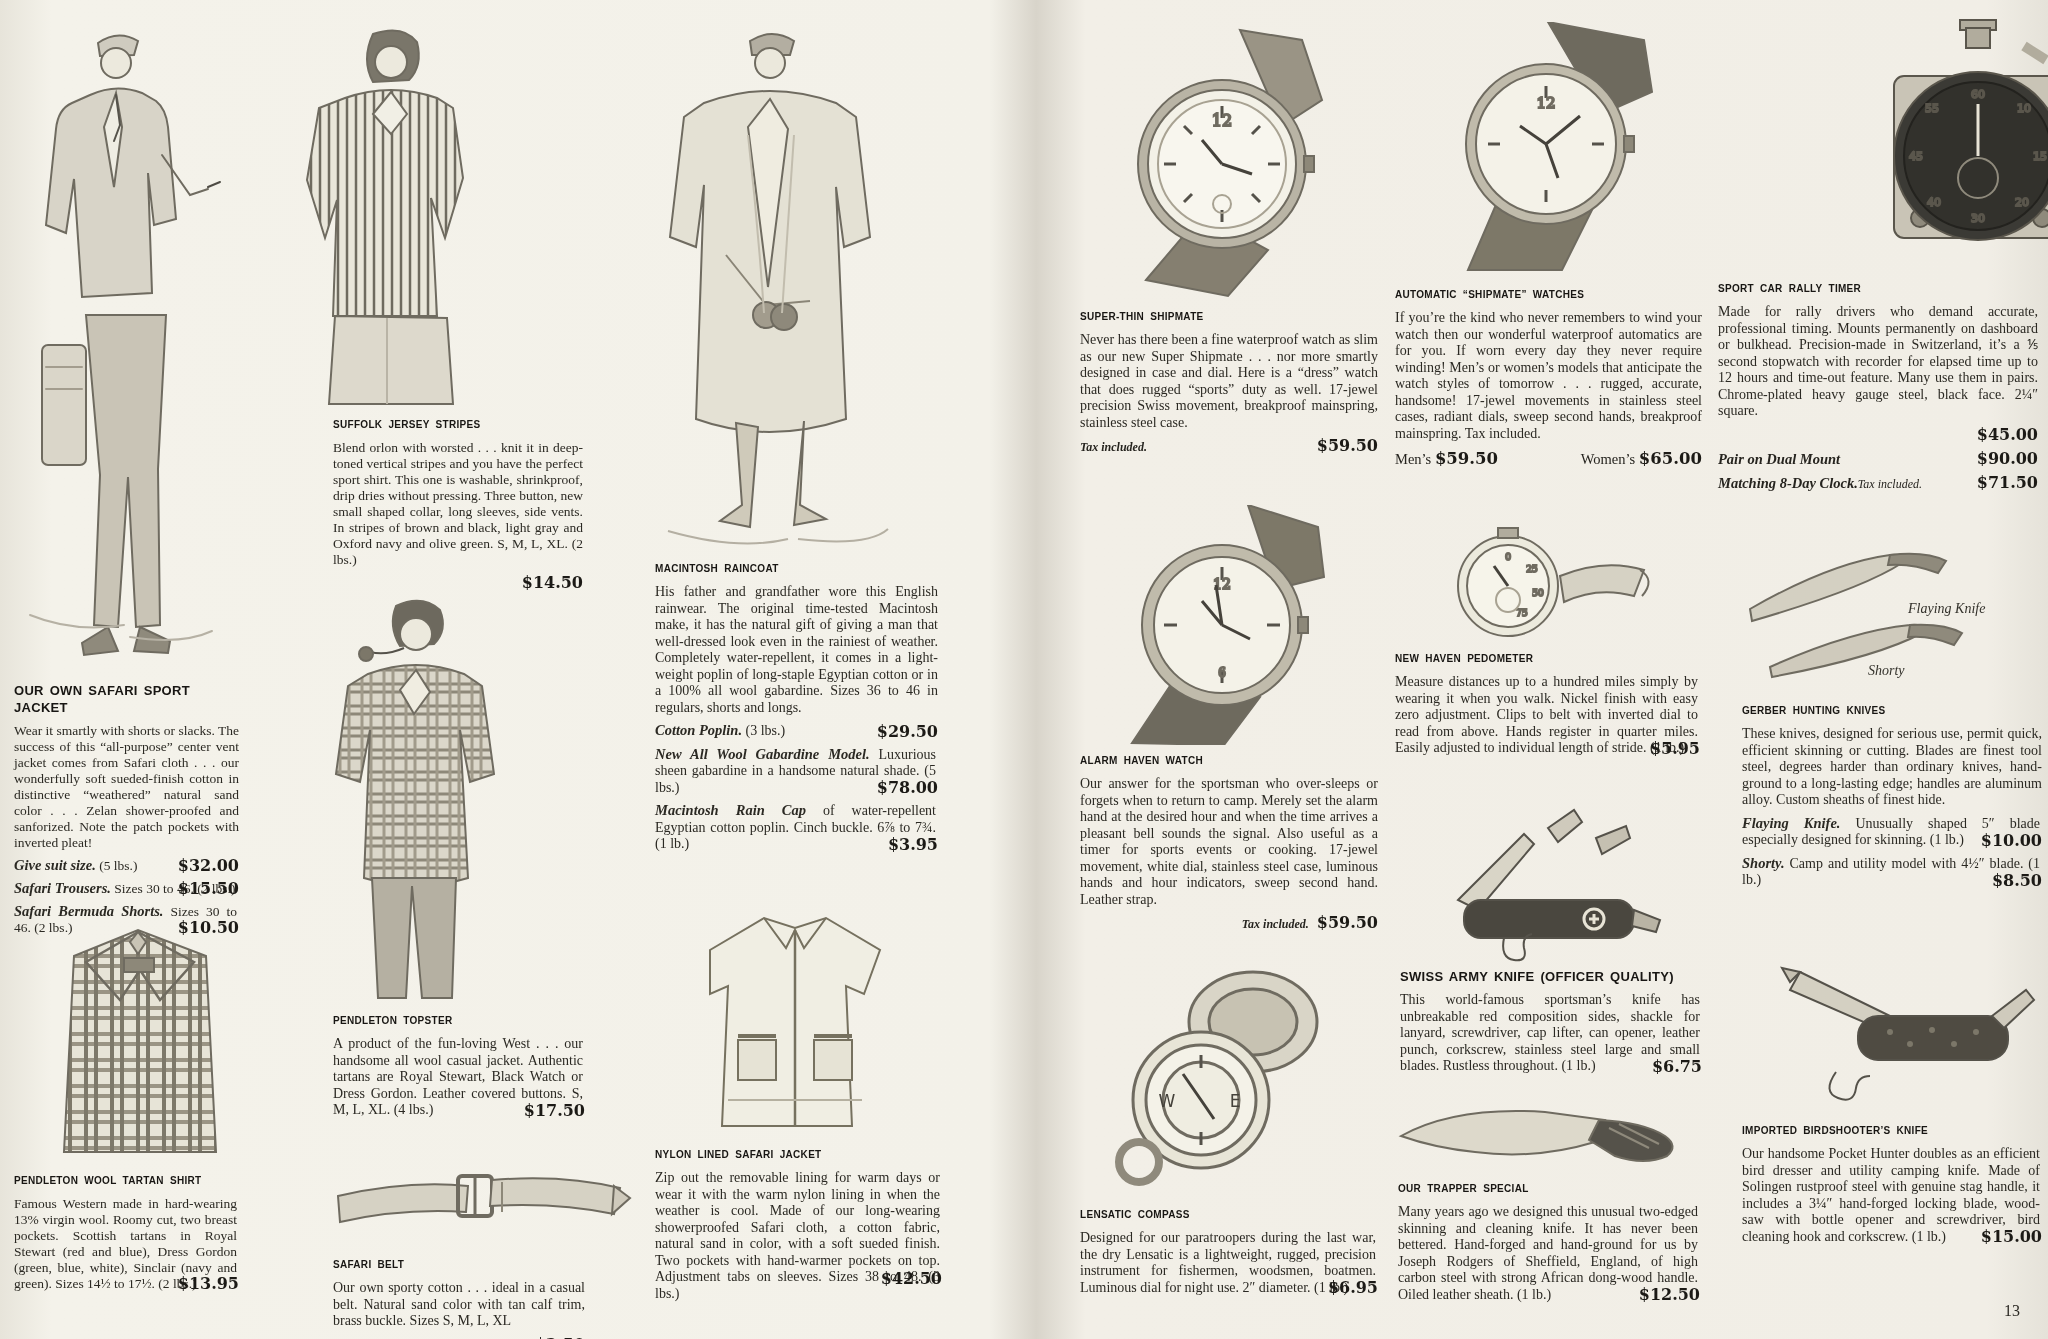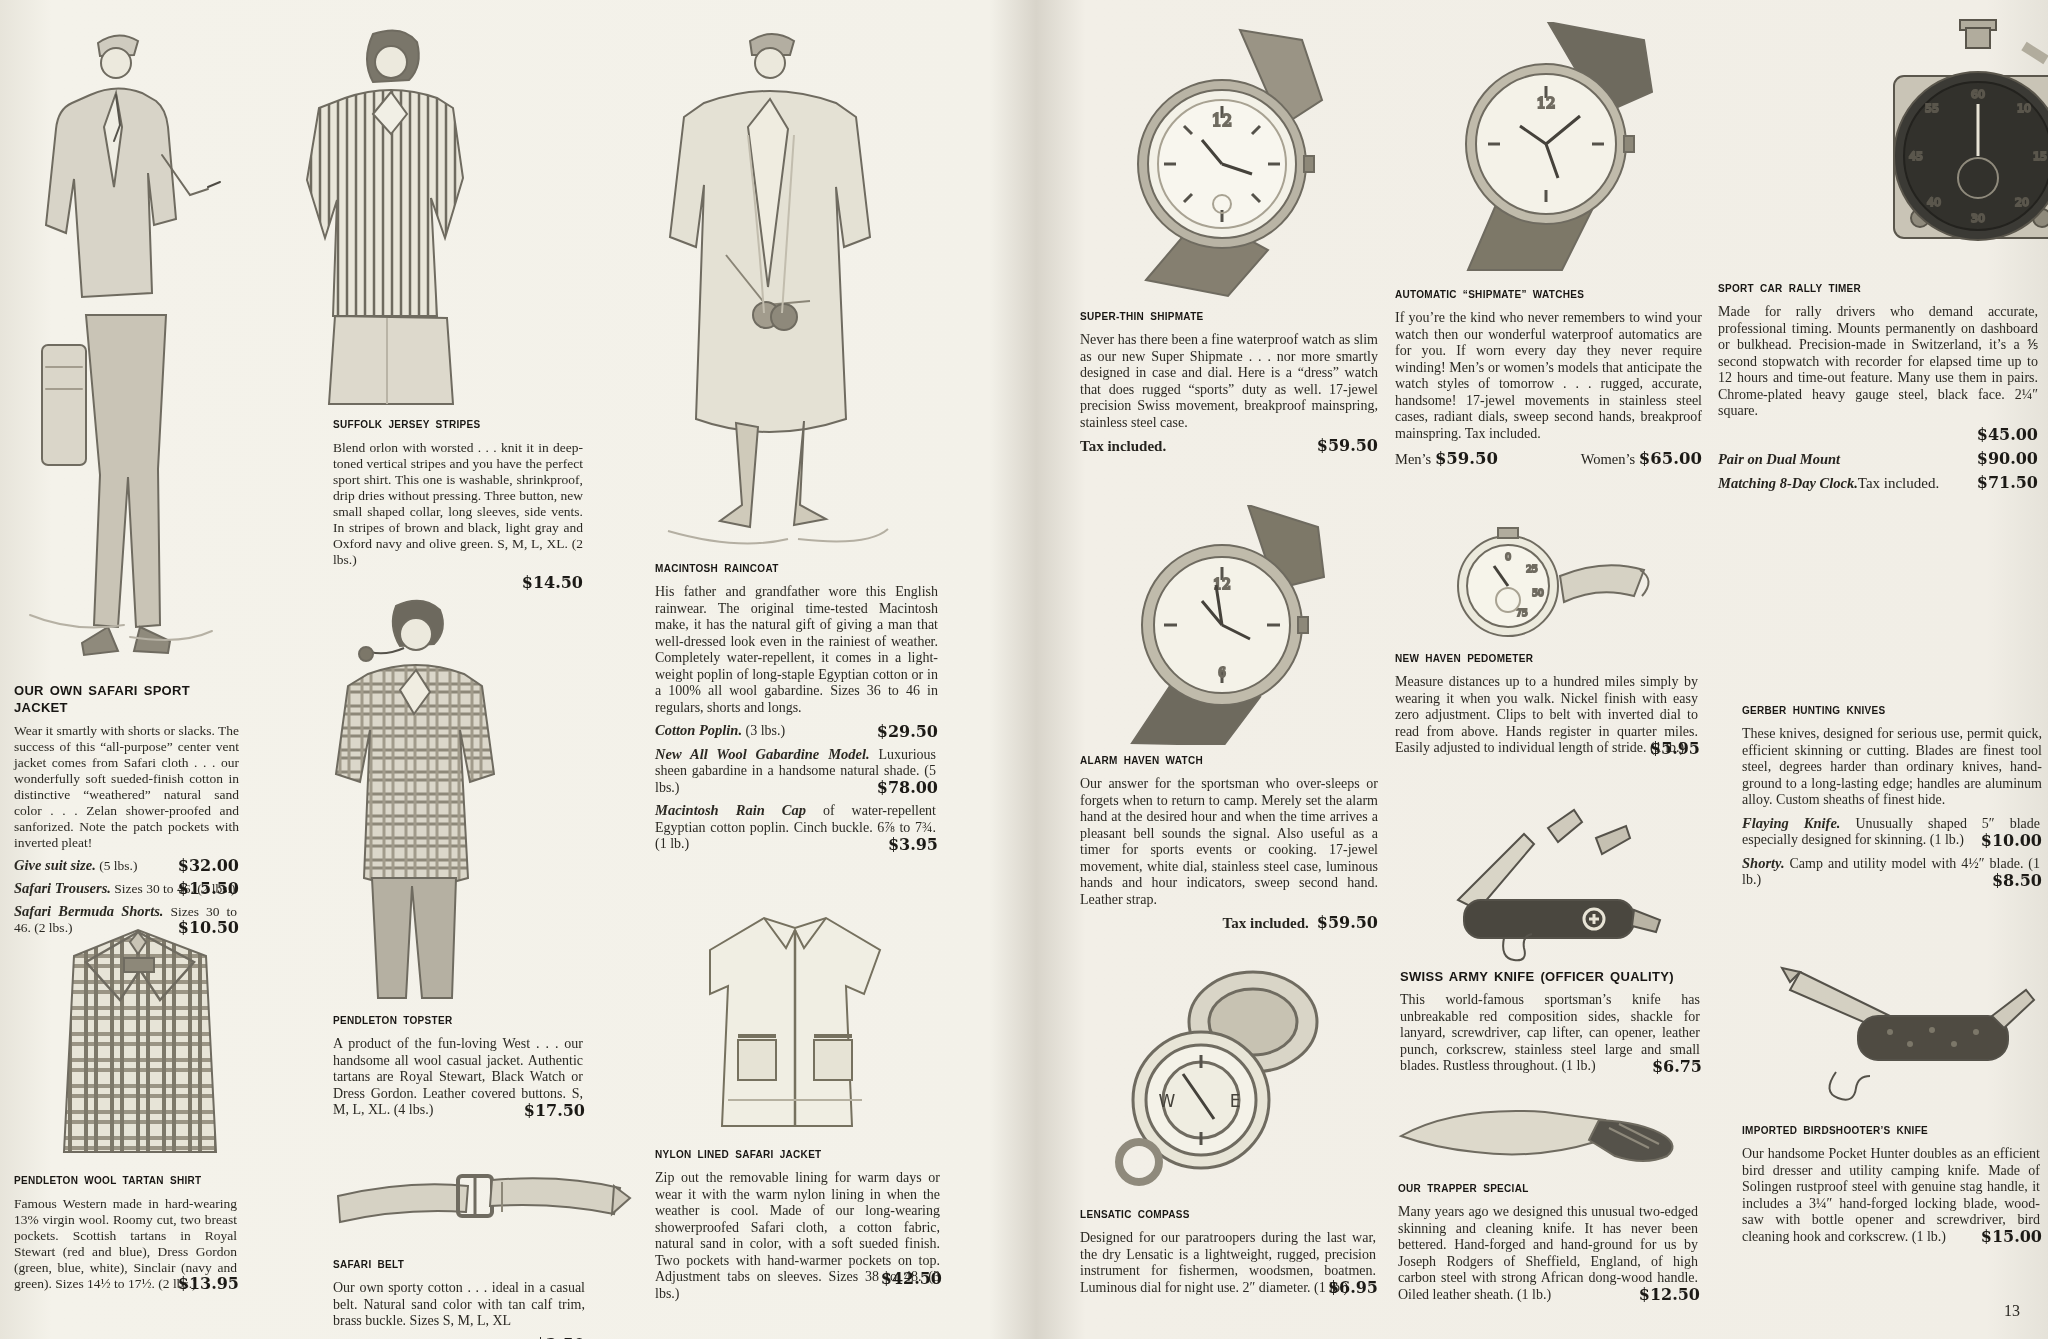--- a/index.html
+++ b/index.html
@@ -14,21 +14,21 @@
   .bd{font-size:14px;line-height:16.5px;text-align:justify;color:#2b2923}
   .narrow .bd{font-size:13.5px;line-height:16px}
   .item{position:relative;margin-top:6px;padding-right:2px}
   .lead{font-weight:700;font-style:italic;font-size:14.5px}
   .price{font-weight:700;font-size:16px;font-family:"DejaVu Serif",serif;white-space:nowrap;color:#1c1a16}
   .item .price{position:absolute;right:0;bottom:-1px}
   .prow{display:flex;align-items:baseline;margin-top:5px}
   .pr-right{justify-content:flex-end;gap:8px}
   .duo{display:flex;justify-content:space-between;align-items:flex-end;margin-top:7px;font-size:14.5px}
   .duo .price{font-size:16.5px}
-  .taxlead{font-weight:700;font-size:15px}
+  .taxlead{font-weight:700;font-style:italic;font-size:12px}
   .illus{position:absolute}
   .illus svg{display:block}
   .knife-cap{position:absolute;font-style:italic;font-size:14px;color:#33312b;white-space:nowrap}
   .pageno{position:absolute;font-size:16px;color:#2b2923}
 </style>
 </head>
 <body>
 
 <div id="canvas">
 
@@ -293,20 +293,32 @@
             <text x="78" y="188">40</text>
             <text x="60" y="142">45</text>
             <text x="76" y="94">55</text>
         </g>
         <circle cx="122" cy="160" r="20" fill="none" stroke="#8f8a7c"></circle>
         <path d="M122 138V86" stroke="#e8e4d6" stroke-width="3"></path>
       </g>
     </svg>
   </div>
 
+  <div class="illus" style="left:1740px;top:545px;width:300px;height:150px">
+    <svg width="300" height="150" viewBox="0 0 300 150">
+      <g stroke="#6f6b60" stroke-width="2">
+        <path d="M10 64Q90 18 150 10q14-2 12 8-40 26-150 58z" fill="#d4d0c2"></path>
+        <path d="M150 10q36-4 56 6l-8 12q-26-10-50-8z" fill="#8f8a7c"></path>
+        <path d="M30 122Q110 86 170 80q14-2 12 8-44 24-150 44z" fill="#cfcabc"></path>
+        <path d="M170 80q34-2 52 8l-8 12q-24-10-46-8z" fill="#8f8a7c"></path>
+      </g>
+    </svg>
+    <span class="knife-cap" style="left:168px;top:56px">Flaying Knife</span>
+    <span class="knife-cap" style="left:128px;top:118px">Shorty</span>
+  </div>
 
   <div class="illus" style="left:1740px;top:952px">
     <svg width="300" height="160" viewBox="0 0 300 160">
       <g stroke="#55524a" stroke-width="2">
         <path d="M60 20L150 64l-8 14-92-40z" fill="#d4d0c2"></path>
         <path d="M60 20l-18-4 8 14z" fill="#c5c0b1"></path>
         <path d="M96 120q-14 20 2 26t18-10q2-12 14-12" fill="none"></path>
         <rect x="118" y="64" width="150" height="44" rx="20" fill="#4f4b42"></rect>
         <g fill="#7c7769" stroke="none">
             <circle cx="150" cy="80" r="3"></circle>

